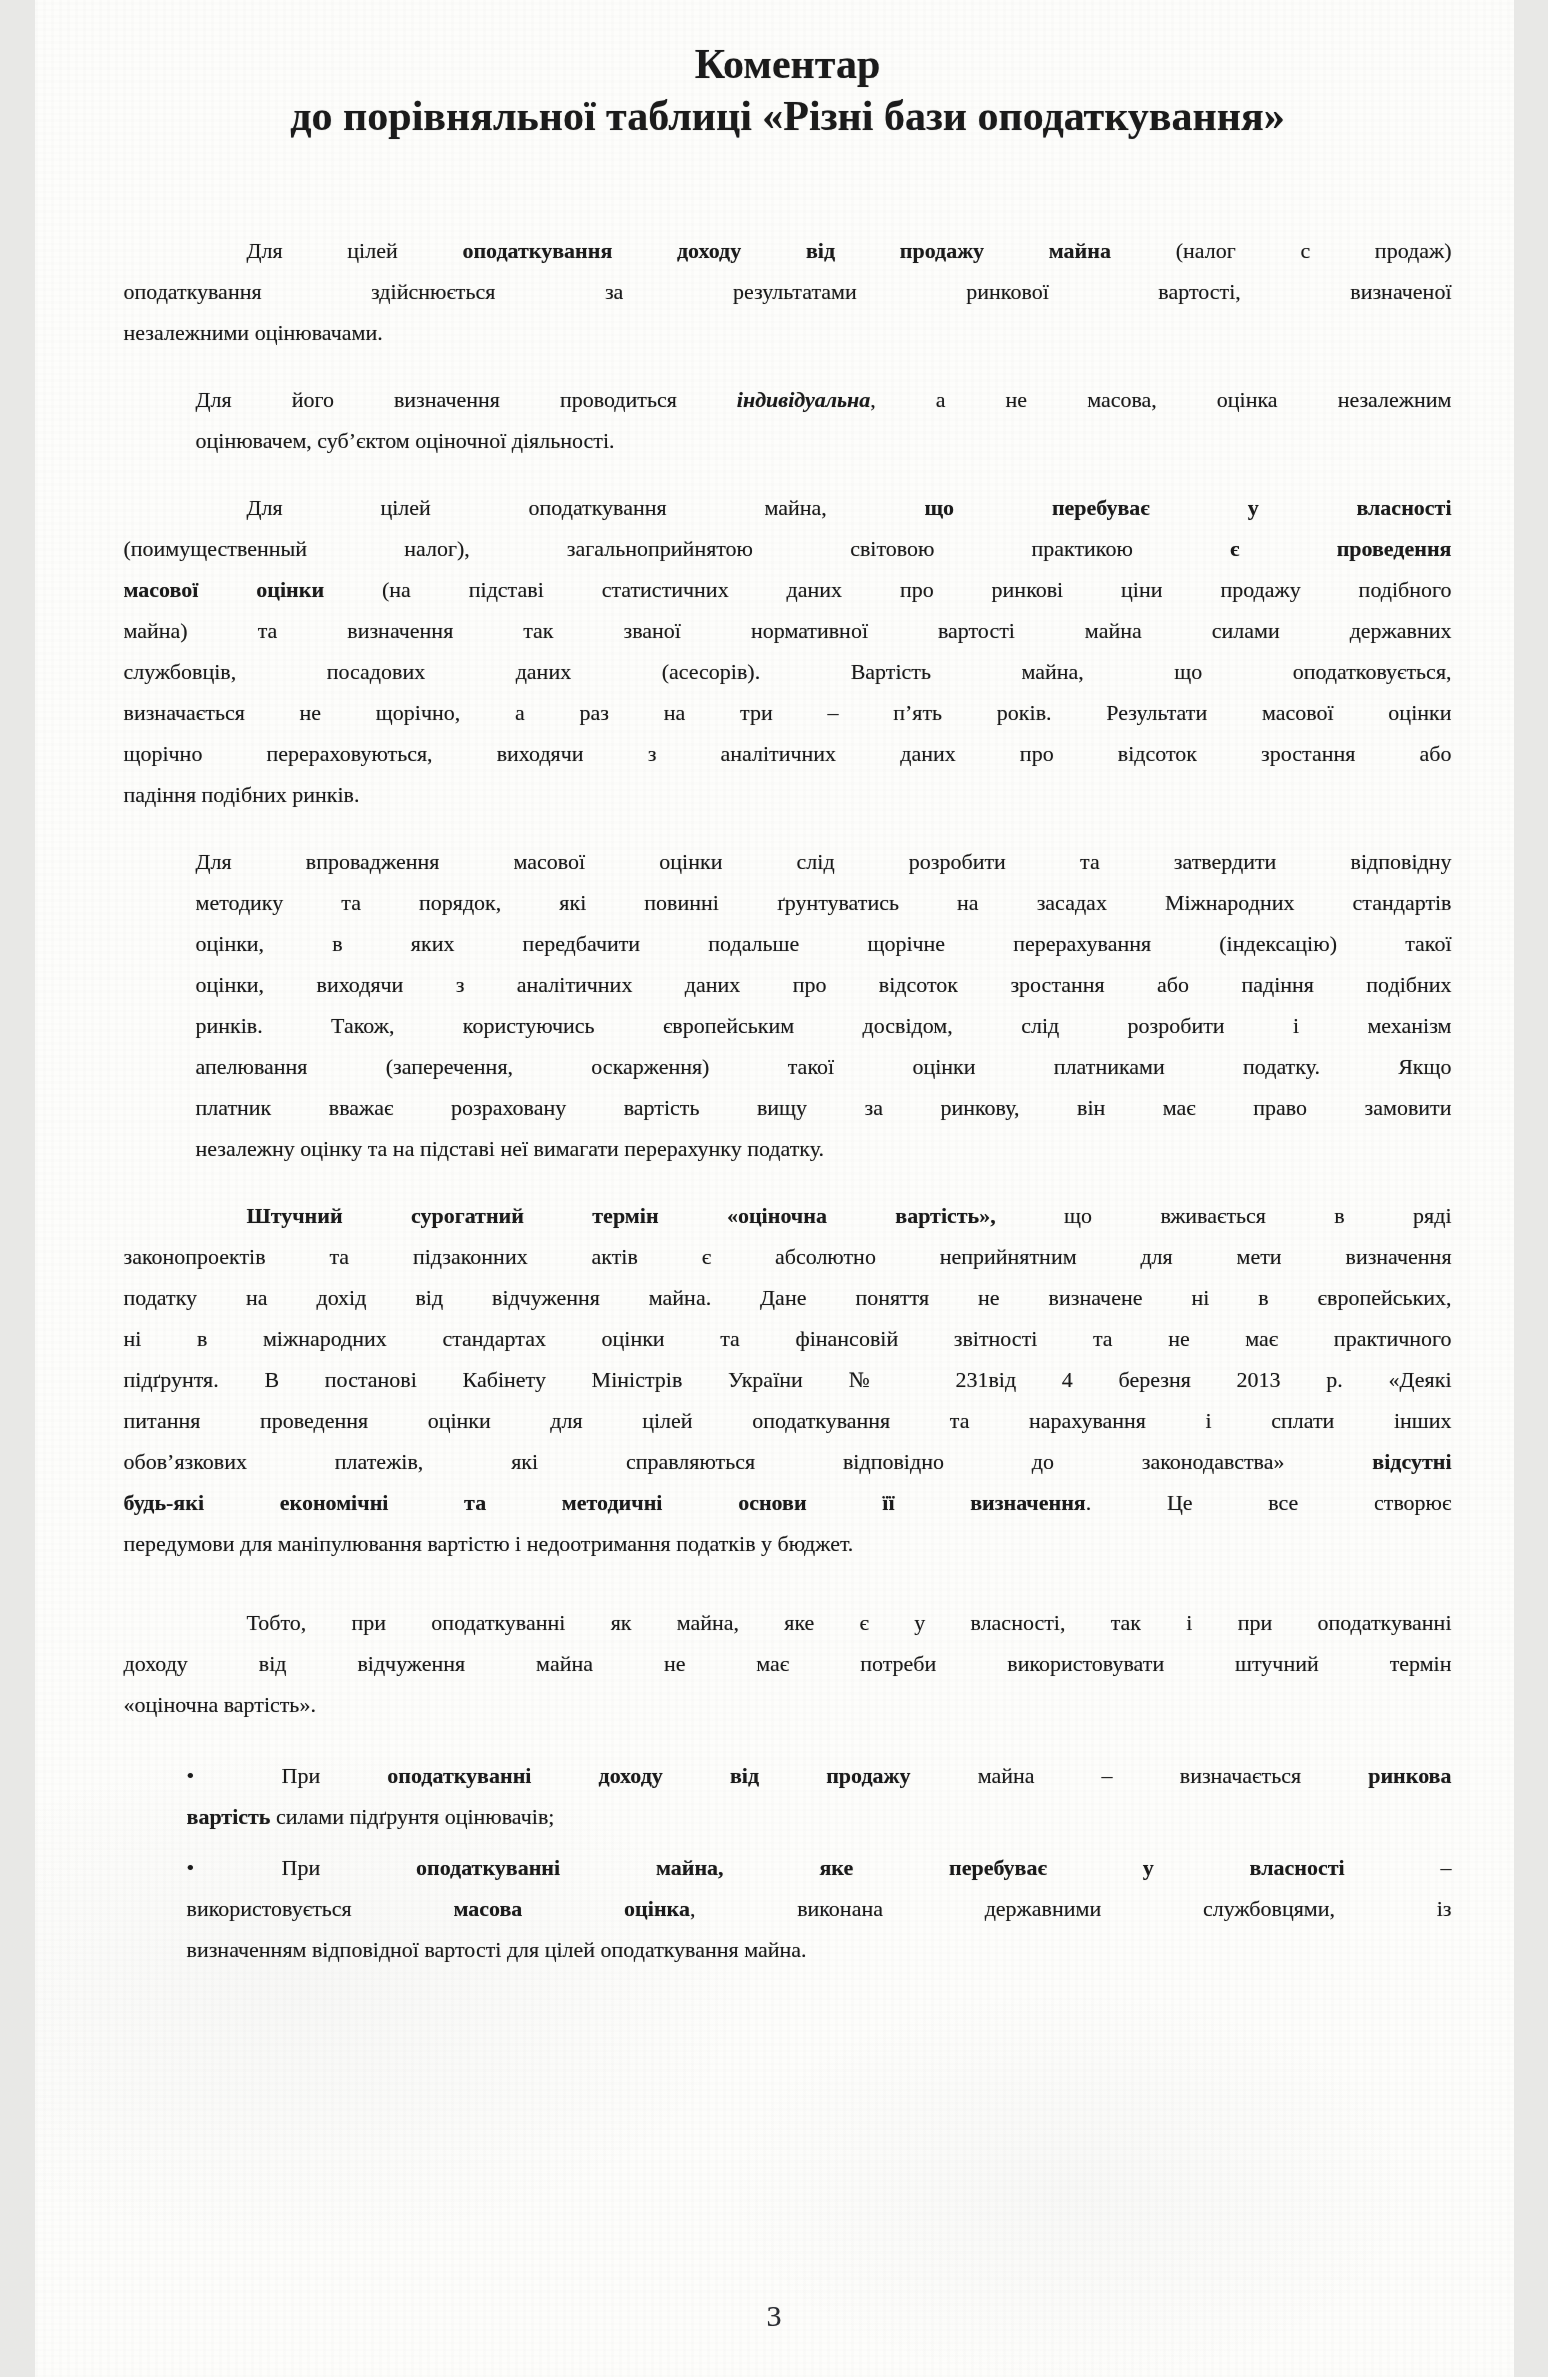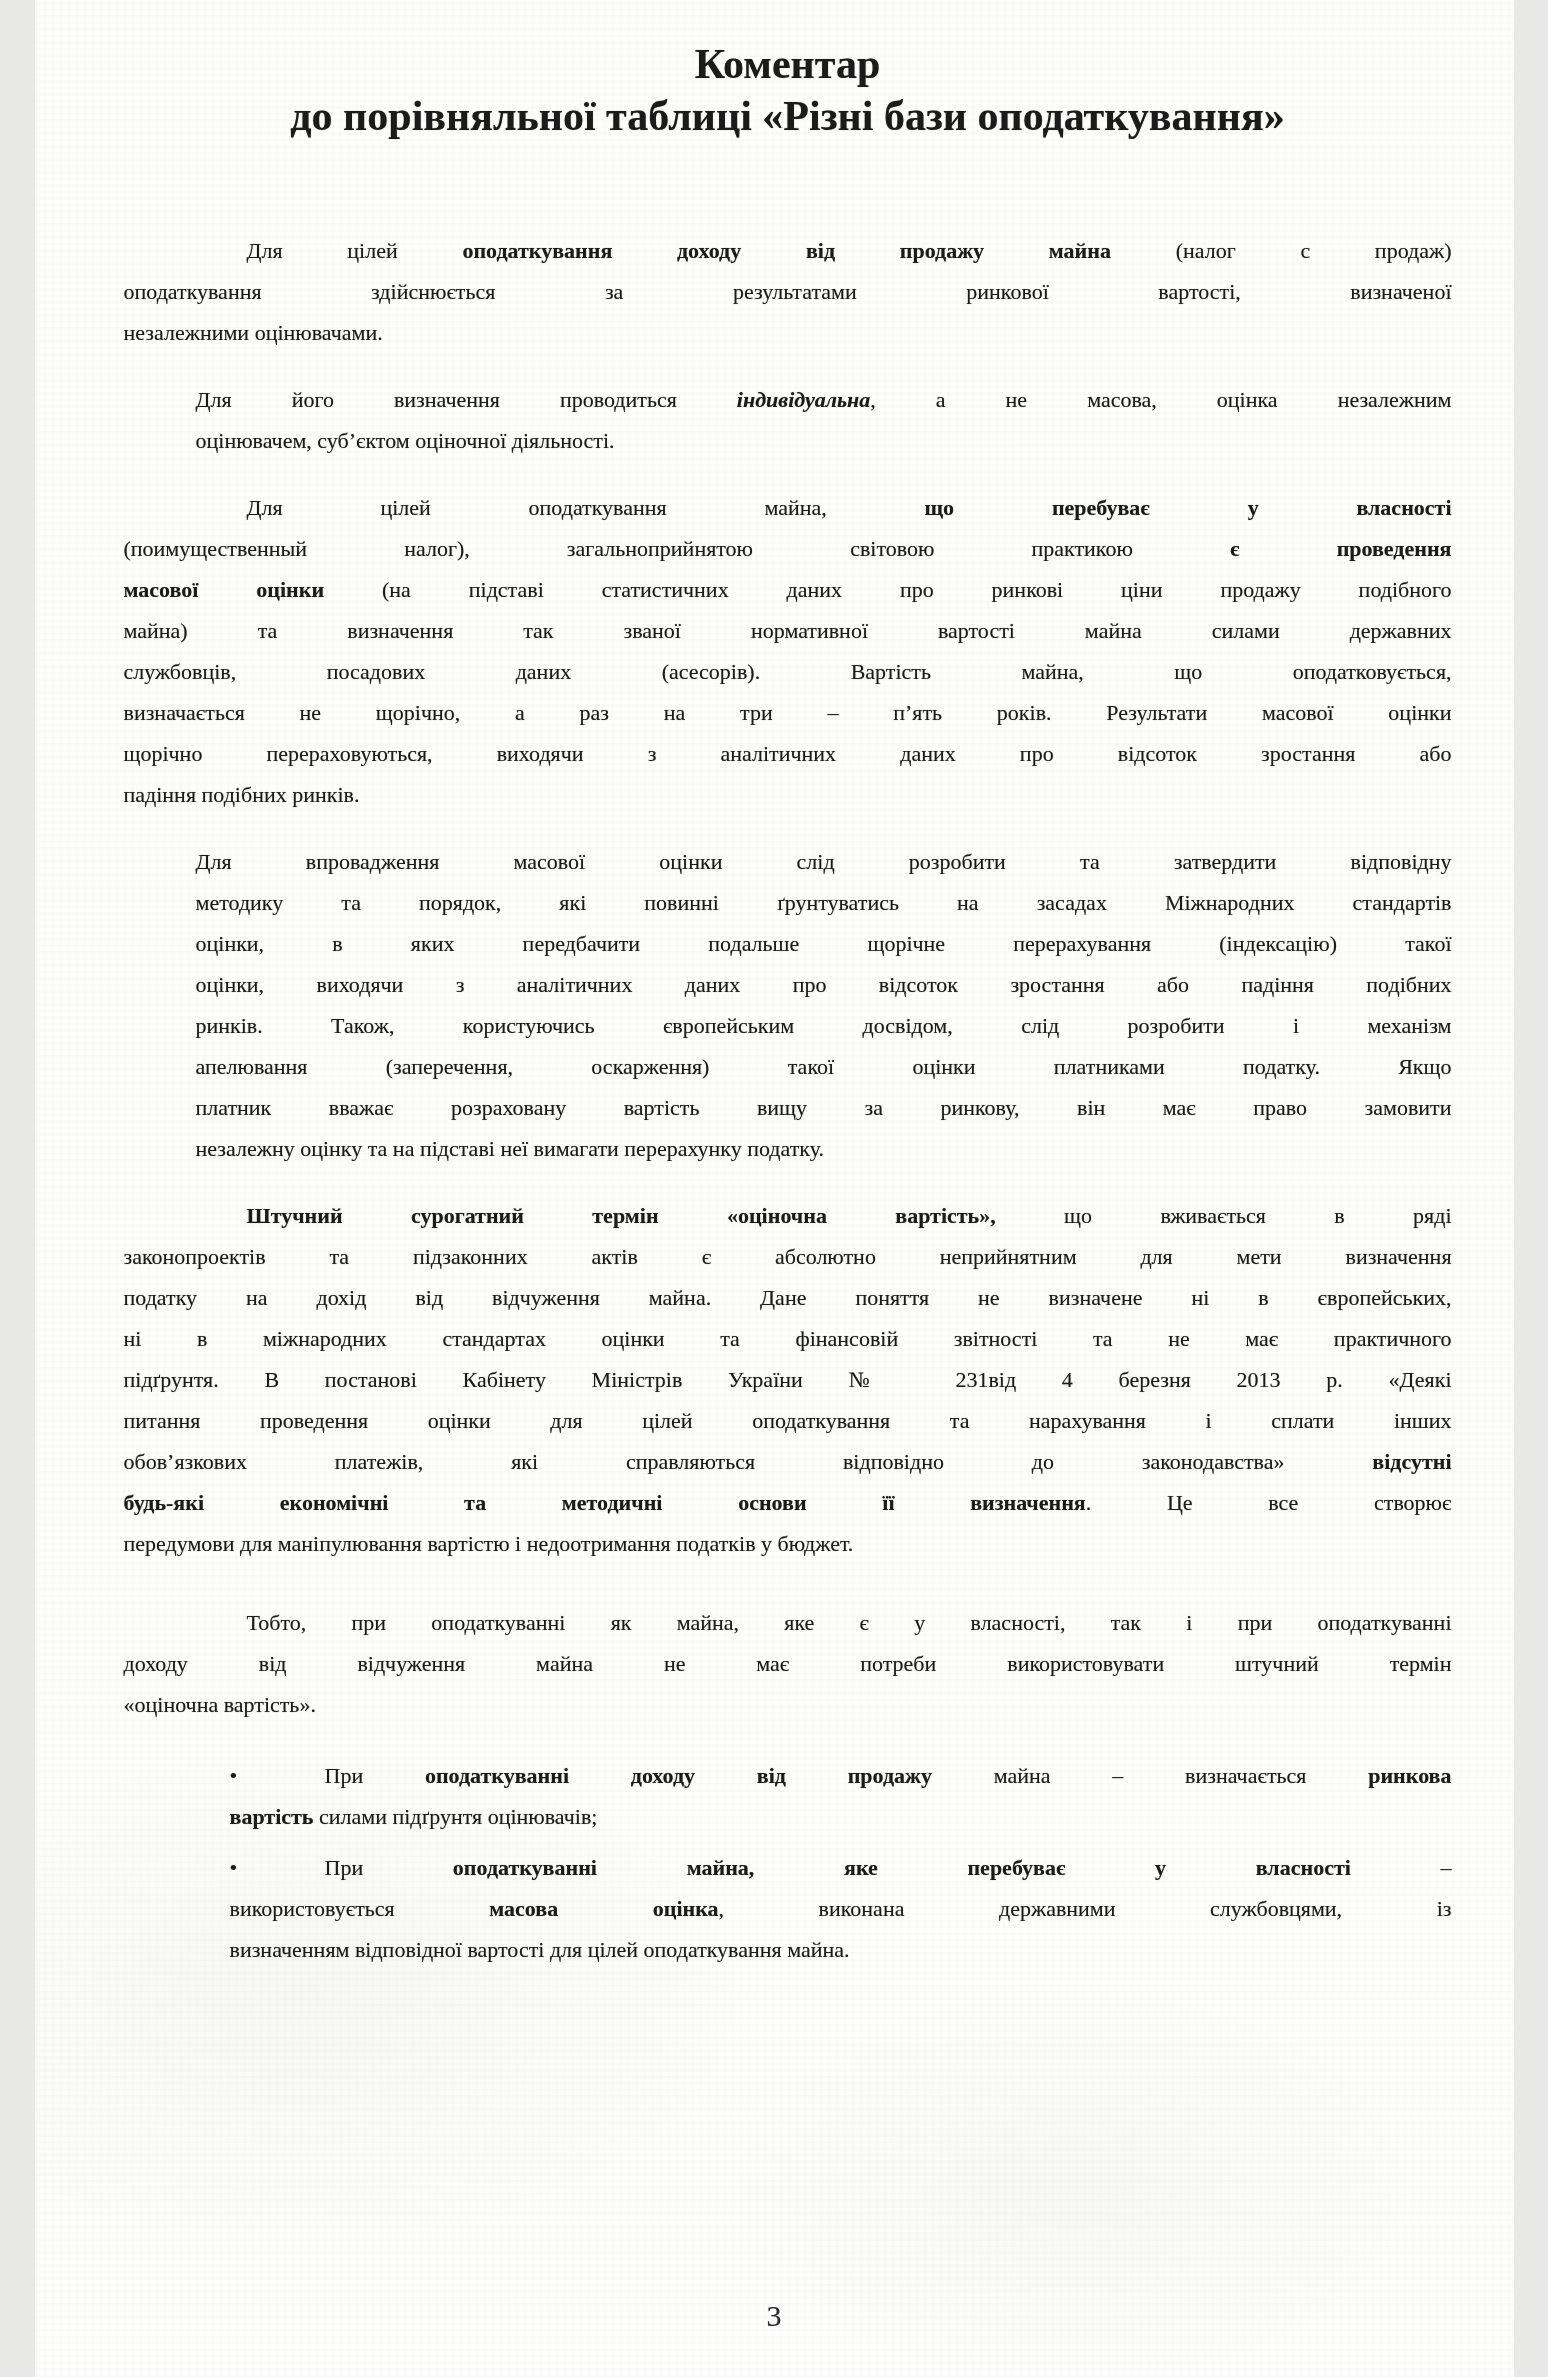--- a/index.html
+++ b/index.html
@@ -30,21 +30,21 @@
     position: relative;
     margin: 0 62px 0 61px;
     padding-top: 38px;
   }
   .doc-title { text-align: center; font-weight: bold; font-size: 42px; line-height: 52px;
     text-shadow: 0 0 1px rgba(10,10,10,0.45); }
   .doc-body { margin-top: 88px; font-size: 22px; line-height: 41px;
     text-shadow: 0 0 0.9px rgba(10,10,10,0.40); }
   .para { margin: 0 0 26px 0; }
   .para.block  { margin-left: 72px; }
-  .para.bullet { margin-left: 106px; margin-bottom: 10px; }
+  .para.bullet { margin-left: 63px; margin-bottom: 10px; }
   .para.indent .line:first-child { text-indent: 123px; }
   .p-5 { margin-top: 38px; }      
   .p-6 { margin-top: 30px; }      
   .line { text-align: justify; text-align-last: justify; }
   .line.nj { text-align: right; text-align-last: left; }
   .b  { font-weight: bold; }
   .bi { font-weight: bold; font-style: italic; }
   .mark { display: inline-block; width: 95px; }
   .page-number {
     position: absolute;

